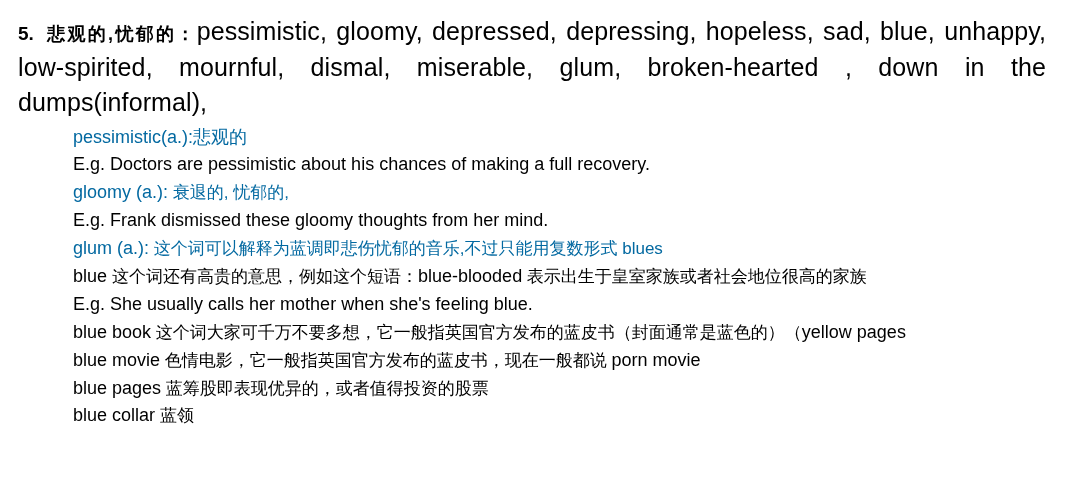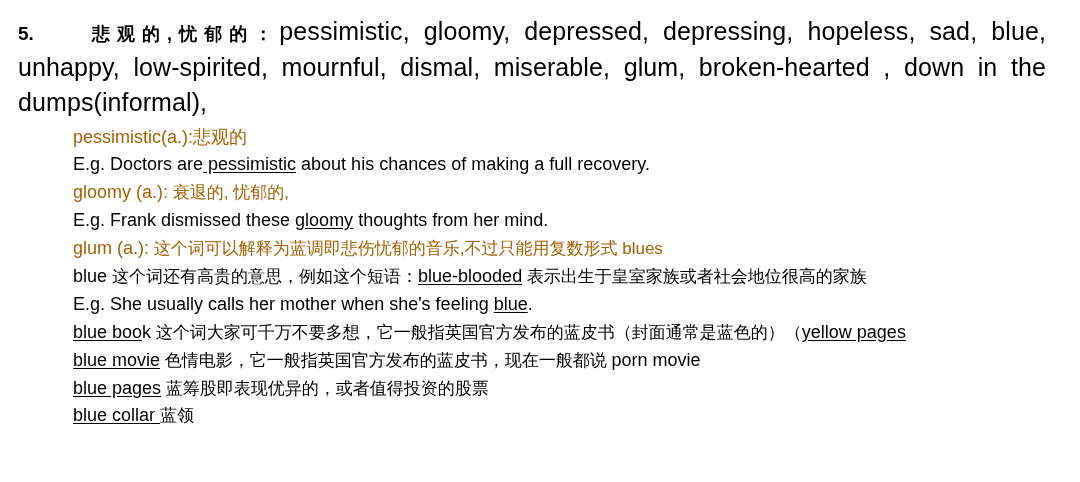--- a/index.html
+++ b/index.html
@@ -35,42 +35,40 @@
     text-justify: inter-word;
   }
   .num {
     font-weight: bold;
     font-size: 19px;
     margin-right: 11px;
   }
   .zh-head {
     font-weight: bold;
     font-size: 18px;
-    margin-left: 40px;
   }
   .en-head {
     font-weight: normal;
     font-size: 25px;
     letter-spacing: 0.1px;
   }
   .body-lines {
     margin-top: 3px;
     padding-left: 55px;
     padding-right: 8px;
   }
   .line {
     font-size: 18px;
     line-height: 1.55;
     white-space: normal;
   }
   .red {
-    color: #a16207;
+    color: #0369a1;
   }
   .u {
-    text-decoration: underline;
     text-underline-offset: 1.5px;
   }
   .zh {
     font-size: 17px;
   }
 </style>
 </head>
 <body>
 
 <div class="page">

